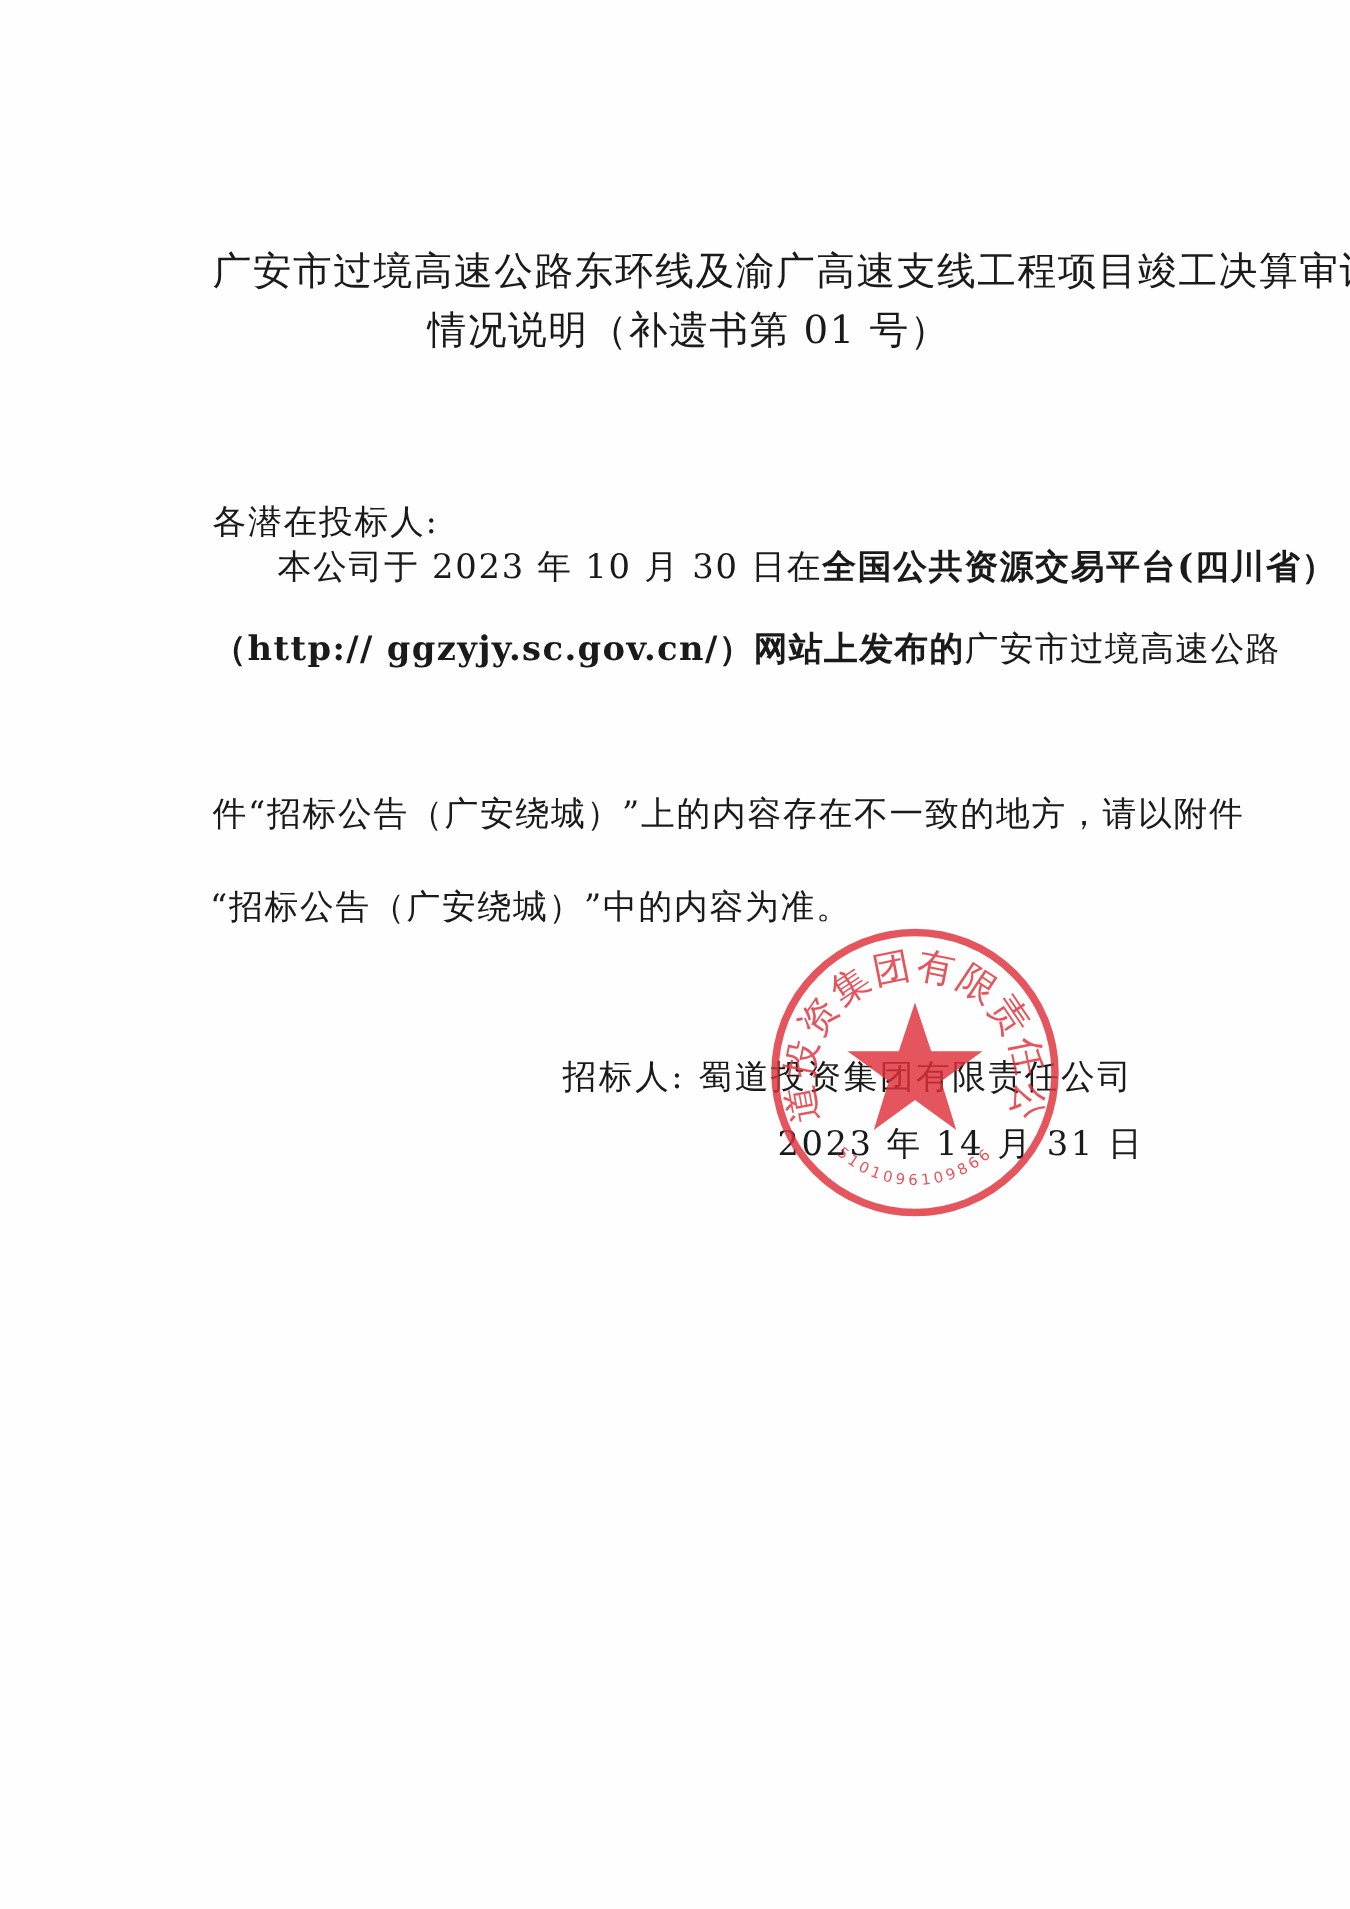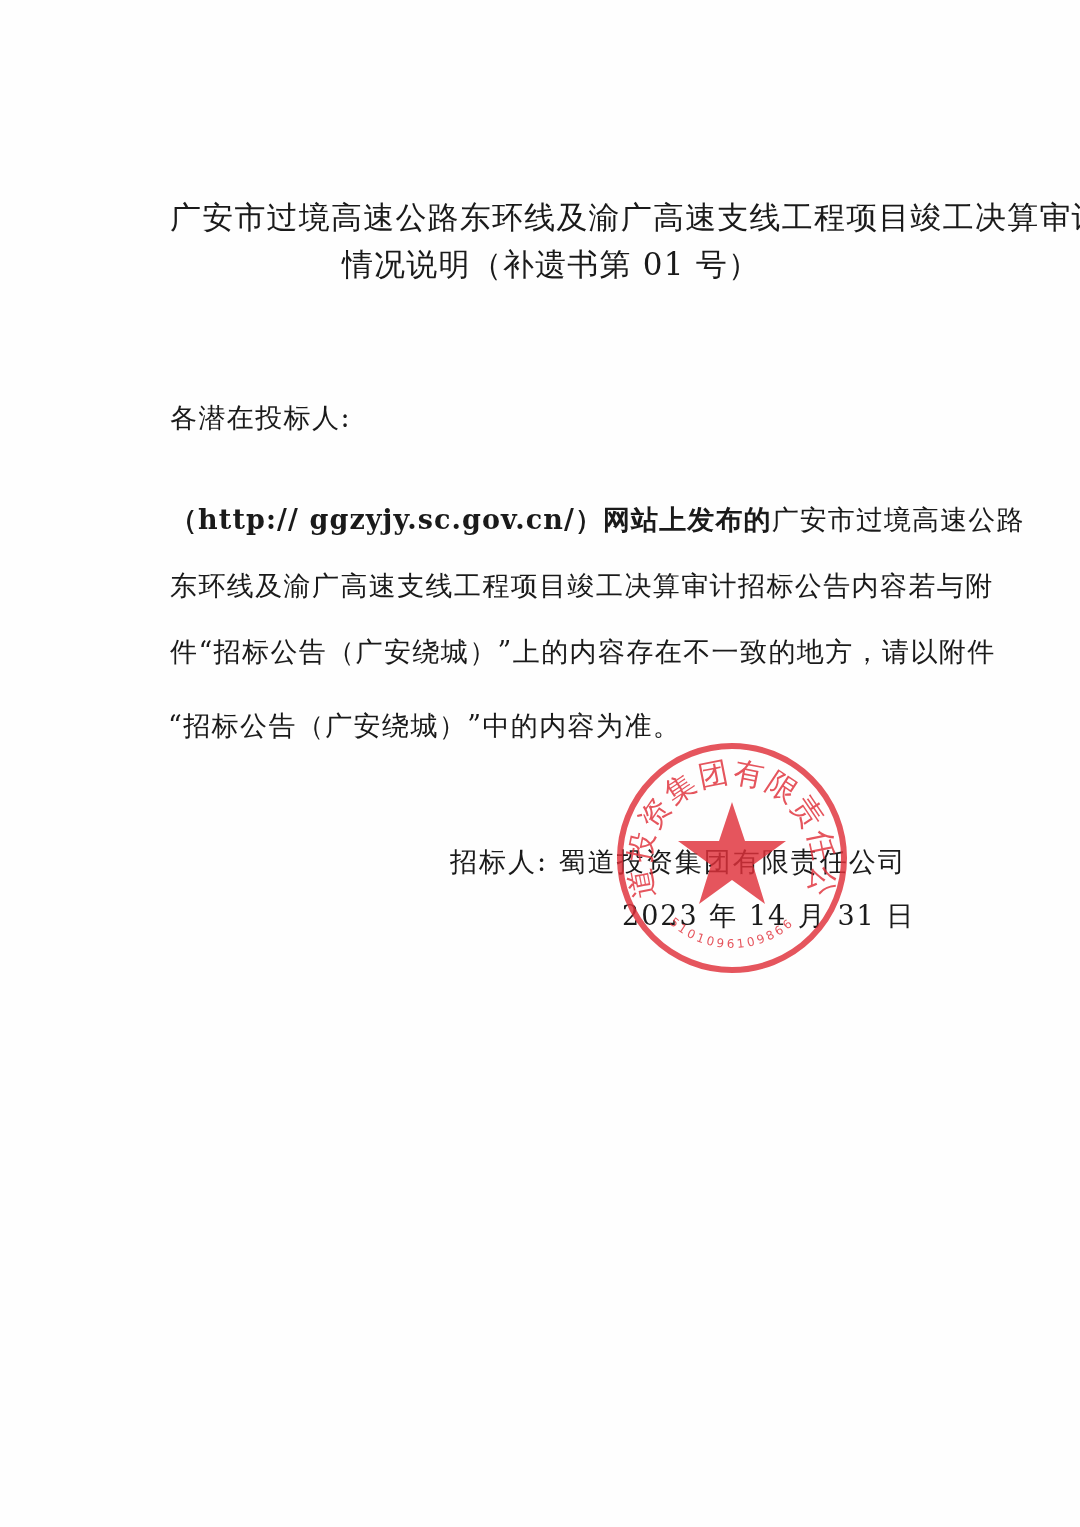--- a/index.html
+++ b/index.html
@@ -64,24 +64,26 @@
 </head>
 <body>
 
 <div class="page">
 
   <div class="title l1">广安市过境高速公路东环线及渝广高速支线工程项目竣工决算审计</div>
   <div class="title l2">情况说明（补遗书第 01 号）</div>
 
   <div class="line salutation">各潜在投标人:</div>
 
+  <div class="line p1">
+    <span>本公司于 2023 年 10 月 30 日在</span><span class="bold">全国公共资源交易平台(四川省）</span>
+  </div>
   <div class="line p2">
     <span class="bold">（http:// ggzyjy.sc.gov.cn/）网站上发布的</span><span>广安市过境高速公路</span>
   </div>
-  <div class="line p3">东环线及渝广高速支线工程项目竣工决算审计招标公告内容若与附</div>
   <div class="line p4">件“招标公告（广安绕城）”上的内容存在不一致的地方，请以附件</div>
   <div class="line p5">“招标公告（广安绕城）”中的内容为准。</div>
 
   <div class="line sign">
     <span>招标人:</span>
     <span>蜀道投资集团有限责任公司</span>
   </div>
   <div class="line date">2023 年 14 月 31 日</div>
 
   <svg class="seal" viewBox="0 0 236 236" xmlns="http://www.w3.org/2000/svg">

